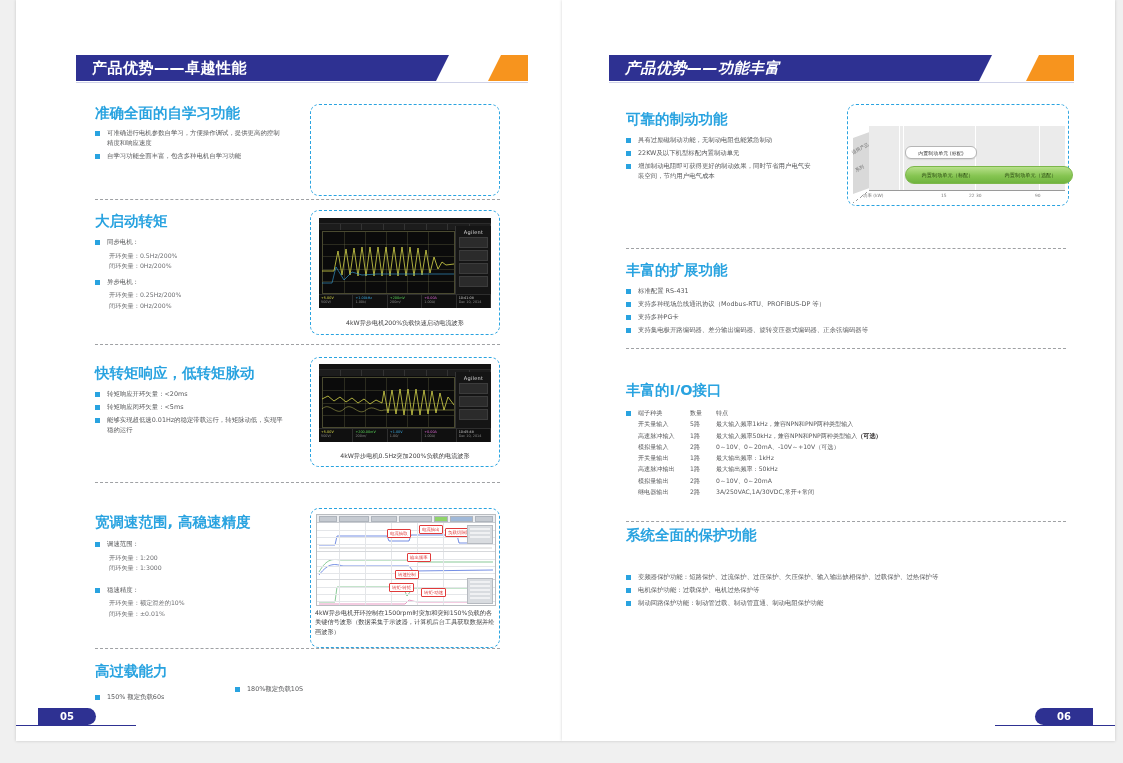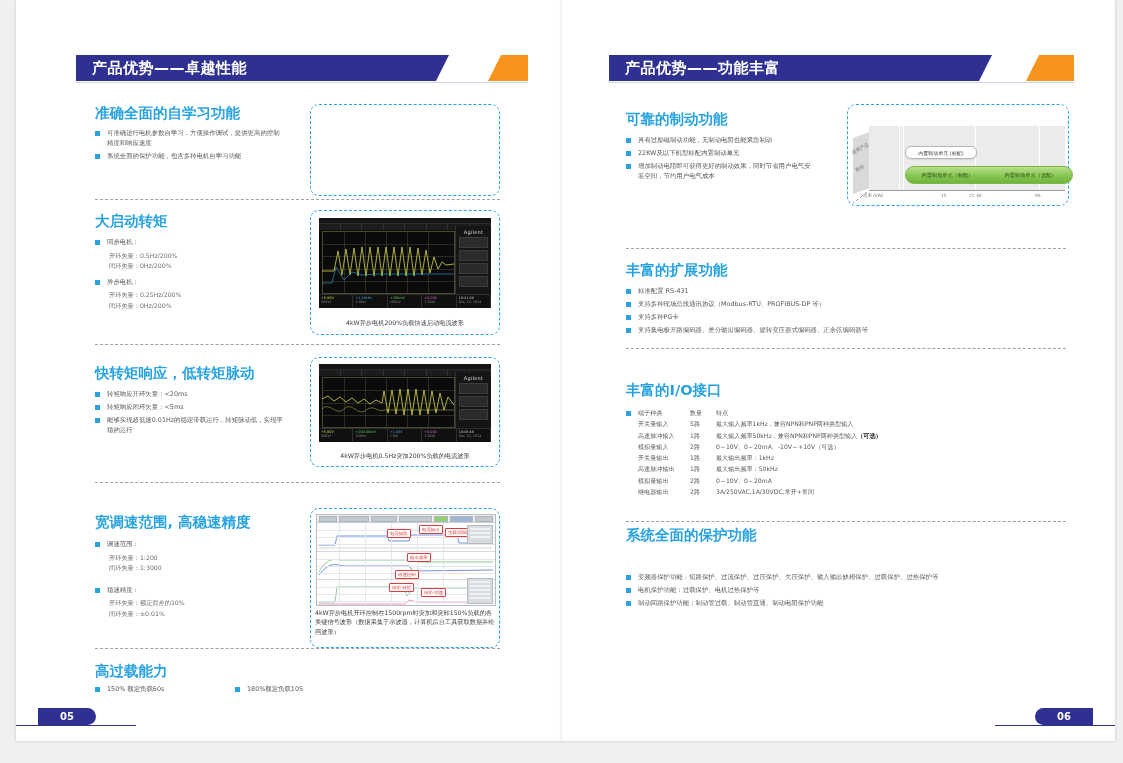--- a/index.html
+++ b/index.html
@@ -169,21 +169,21 @@
     <div class="banner" style="left:60px;top:55px;width:452px;">
       <div class="bar" style="width:360px;"></div>
       <div class="orange" style="left:425px;width:27px;"></div>
       <div class="title">产品优势——卓越性能</div>
     </div>
     <div class="banner-underline" style="left:60px;top:82px;width:452px;"></div>
 
     <div class="sec-h" style="left:79px;top:104px;">准确全面的自学习功能</div>
     <div class="blist" style="left:79px;top:129px;width:190px;">
       <div class="bl">可准确进行电机参数自学习，方便操作调试，提供更高的控制精度和响应速度</div>
-      <div class="bl">系统全面的保护功能，包含多种电机自学习功能</div>
+      <div class="bl">自学习功能全面丰富，包含多种电机自学习功能</div>
     </div>
 
     <div class="figbox" style="left:294px;top:104px;width:190px;height:92px;"></div>
 
     <div class="divider" style="left:79px;top:199px;width:405px;"></div>
 
     <div class="sec-h" style="left:79px;top:212px;">大启动转矩</div>
     <div class="blist" style="left:79px;top:238px;width:190px;">
       <div class="bl">同步电机：</div>
       <div class="sub">开环矢量：0.5Hz/200%</div>
@@ -410,35 +410,35 @@
           <div class="ln"></div>
           <div class="ln"></div>
       </div>
     </div>
     <div class="figcap" style="left:299px;top:608px;width:180px;text-align:left;">4kW异步电机开环控制在1500rpm时突加和突卸150%负载的各关键信号波形（数据采集于示波器，计算机后台工具获取数据并绘画波形）</div>
 
     <div class="divider" style="left:79px;top:648px;width:405px;"></div>
 
     <div class="sec-h" style="left:79px;top:662px;">高过载能力</div>
     <div class="twocol" style="left:79px;top:685px;width:330px;">
-      <div class="col" style="width:140px;">
+      <div class="col" style="width:140px;margin-top:8px;">
         <div class="bl">150% 额定负载60s</div>
       </div>
       <div class="col" style="width:160px;">
         <div class="bl">180%额定负载10S</div>
       </div>
     </div>
 
     <div class="footline" style="left:0;top:725px;width:120px;"></div>
     <div class="pgnum l" style="left:22px;top:708px;width:58px;">05</div>
   </div>
 
   <div class="page right">
 
-    <div class="banner" style="left:47px;top:55px;width:482px;">
+    <div class="banner" style="left:47px;top:55px;width:482px;font-style:italic;">
       <div class="bar" style="width:370px;"></div>
       <div class="orange" style="left:430px;width:35px;"></div>
       <div class="title">产品优势——功能丰富</div>
     </div>
     <div class="banner-underline" style="left:47px;top:82px;width:465px;"></div>
 
     <div class="sec-h" style="left:64px;top:110px;">可靠的制动功能</div>
     <div class="blist" style="left:64px;top:136px;width:190px;">
       <div class="bl">具有过励磁制动功能，无制动电阻也能紧急制动</div>
       <div class="bl">22KW及以下机型标配内置制动单元</div>

